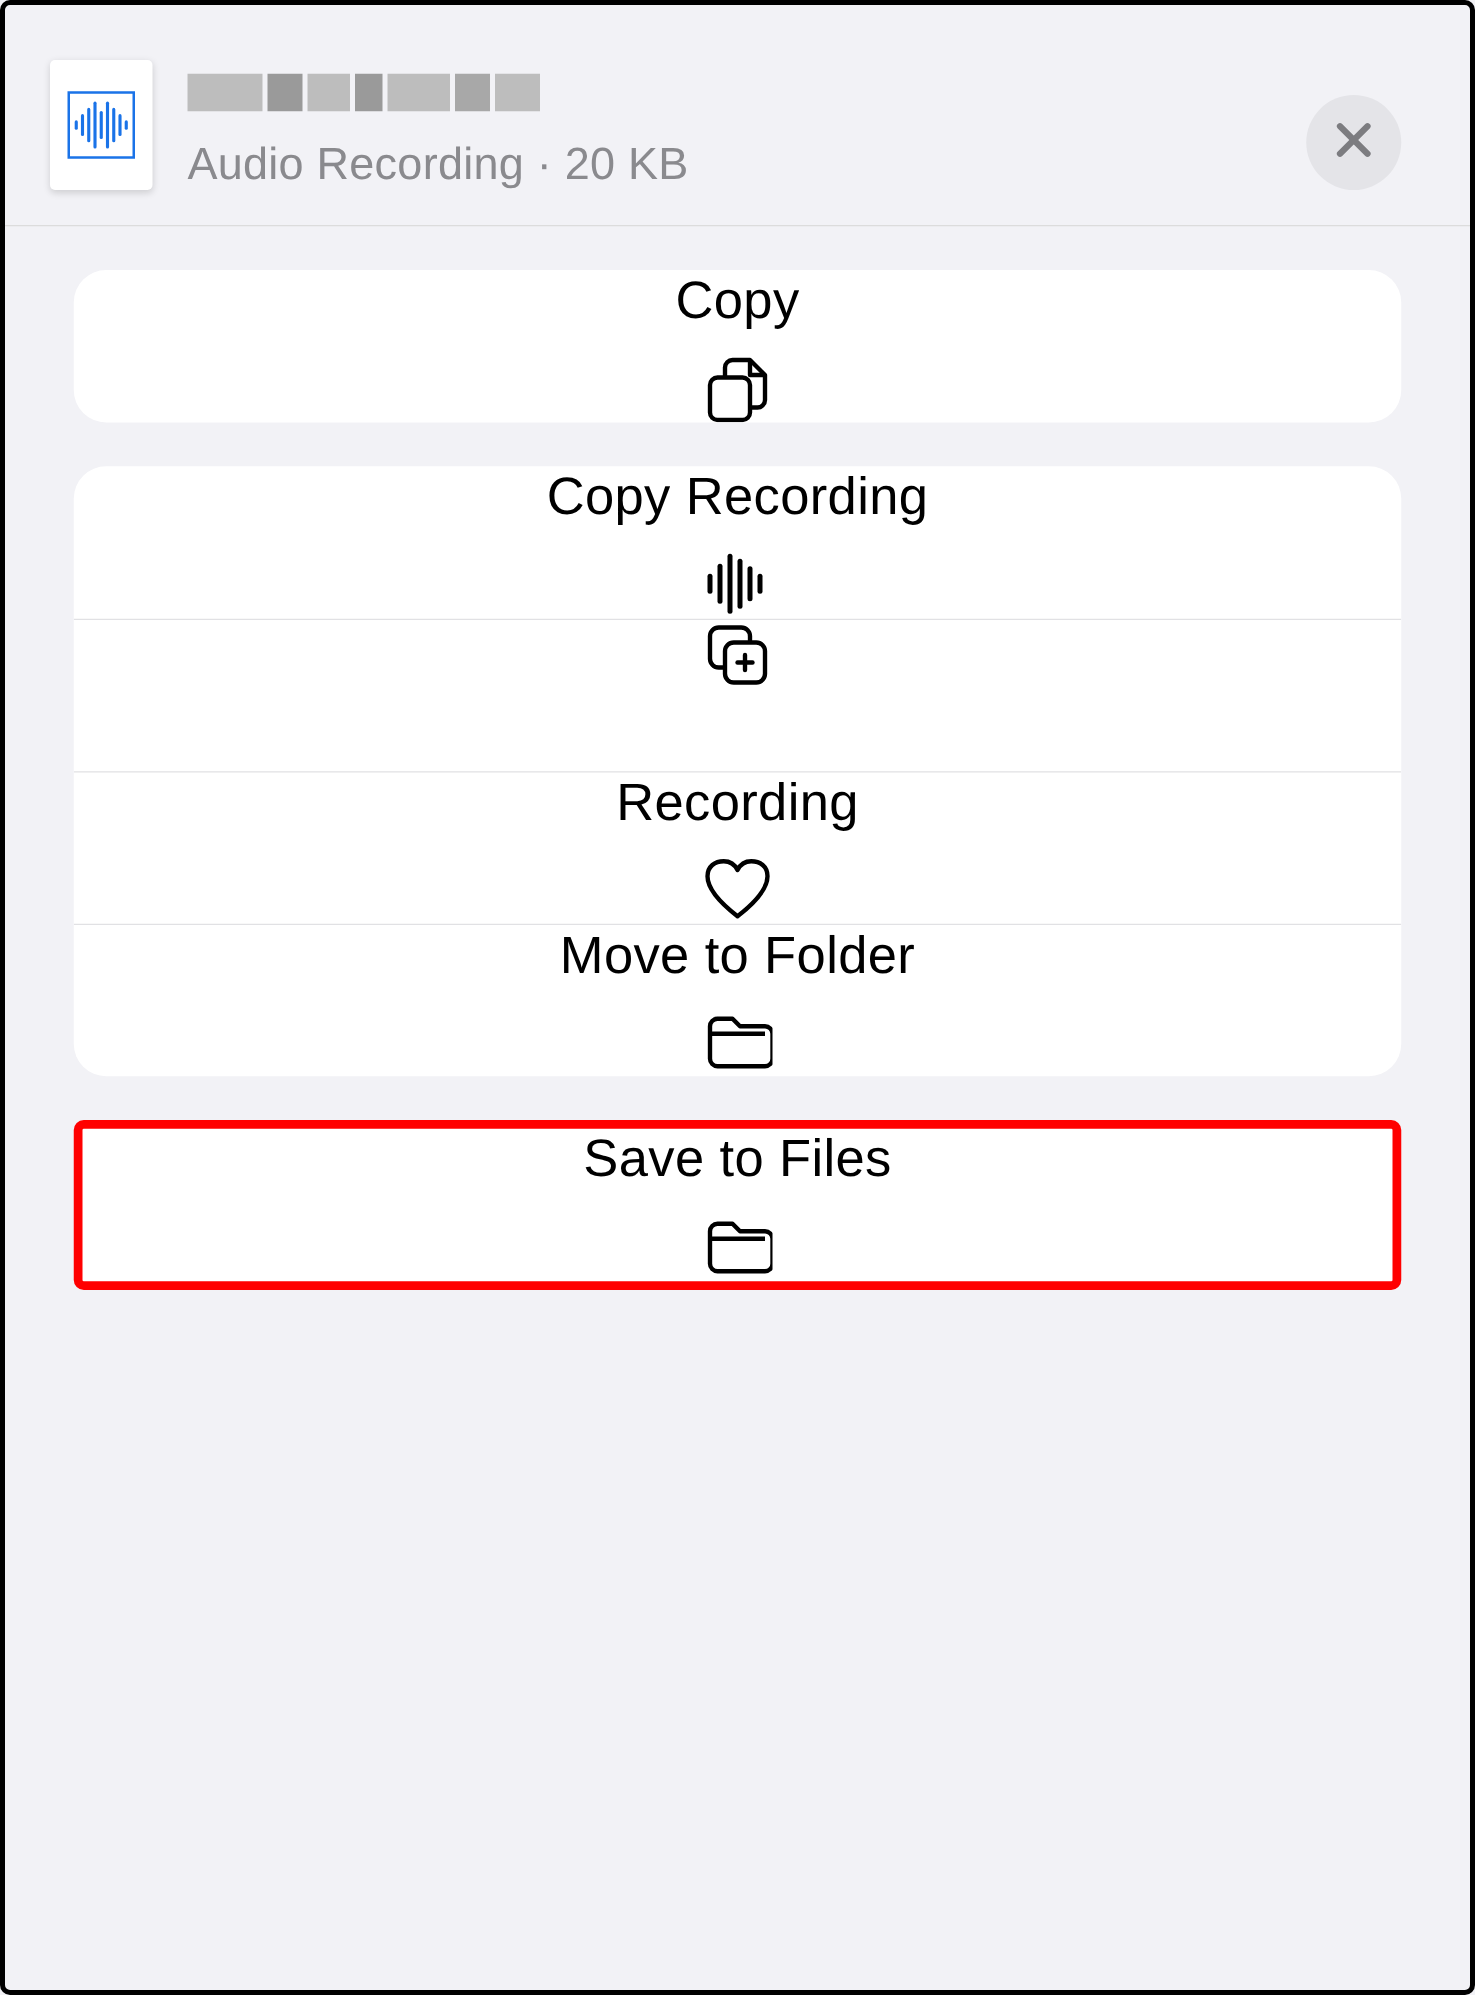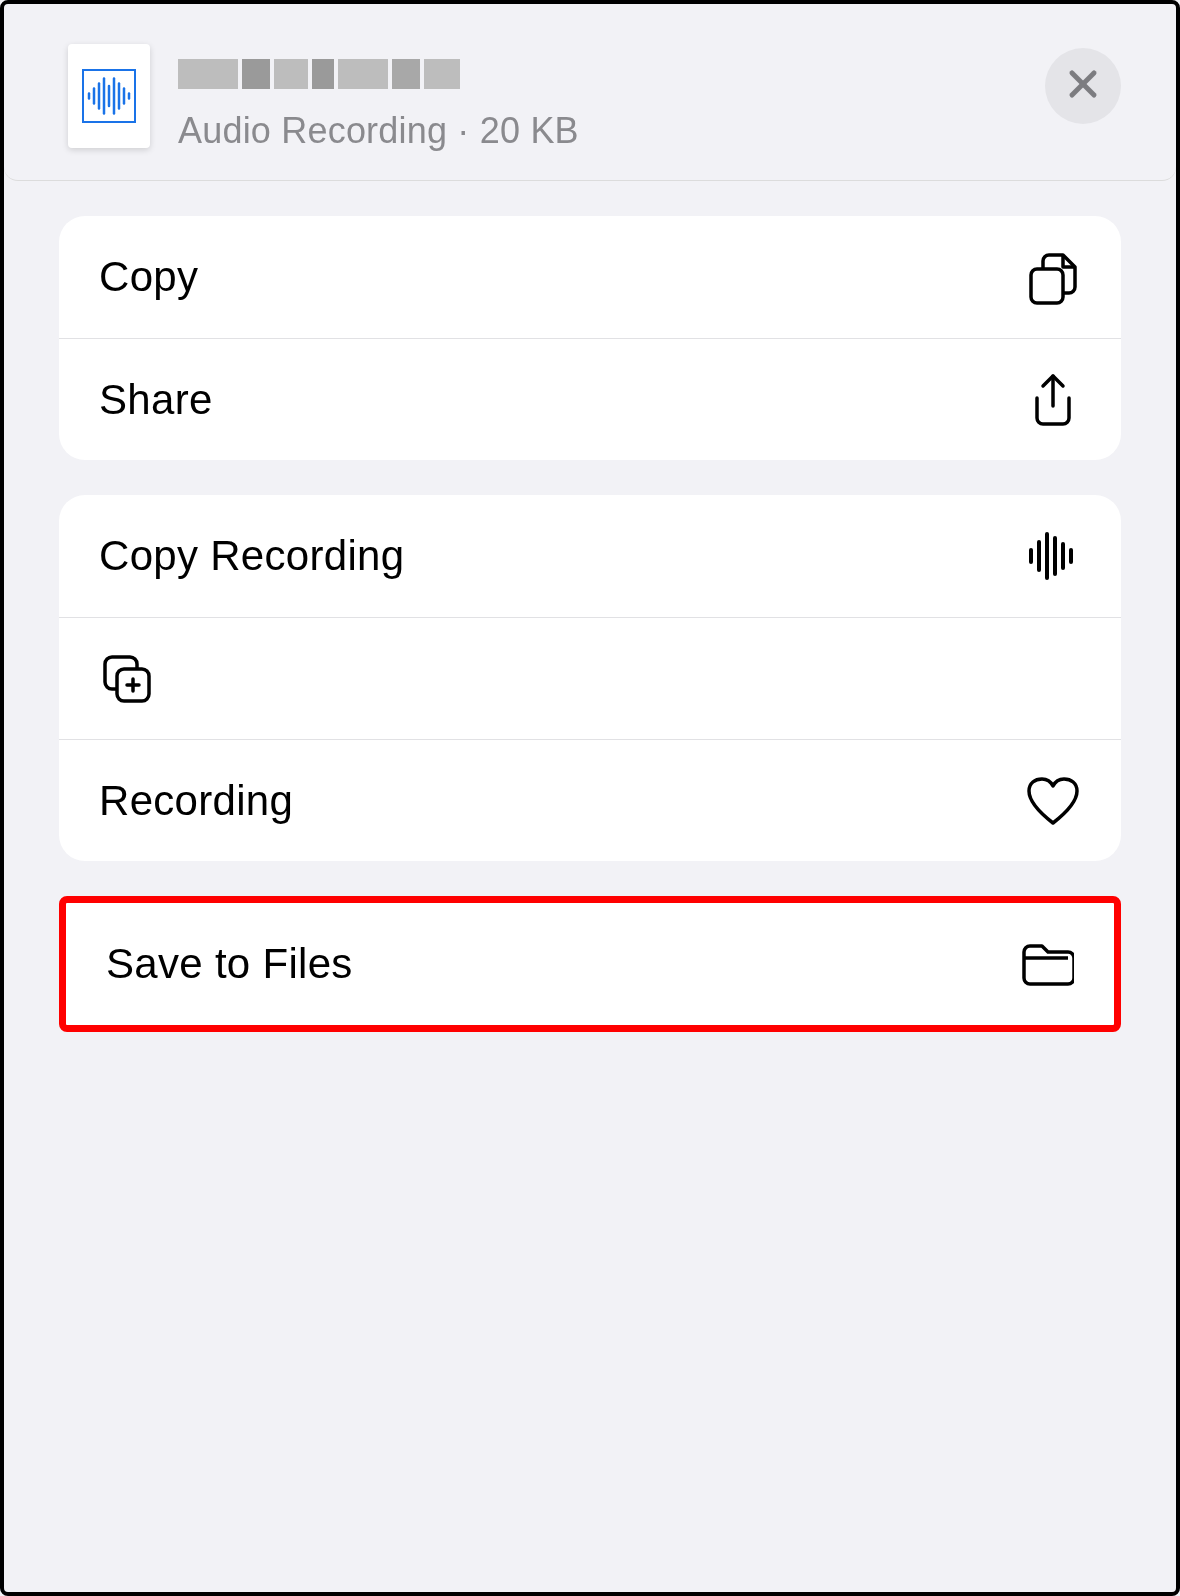--- a/index.html
+++ b/index.html
@@ -14,24 +14,23 @@
     width: 100%; height: 100%;
     border: 4px solid #000;
     border-radius: 8px;
     overflow: hidden;
     position: relative;
     background: #f2f2f6;
   }
   
   .header {
     display: flex;
-    align-items: flex-start;
-    padding: 40px 55px 28px 64px;
+    align-items: flex-end;
+    padding: 40px 55px 28px 36px;
     border-bottom: 1px solid #dcdcdc;
-    border-radius: 14px;
   }
   .file-thumb {
     width: 82px; height: 104px;
     background: #fff;
     border-radius: 4px;
     box-shadow: 0 2px 6px rgba(0,0,0,0.15);
     display: flex; align-items: center; justify-content: center;
     margin-right: 28px;
     flex-shrink: 0;
   }
@@ -71,20 +70,21 @@
   }
   .row {
     display: flex;
     align-items: center;
     justify-content: space-between;
     padding: 0 40px;
     height: 122px;
     font-size: 42px;
     font-weight: 400;
     cursor: pointer;
+    flex-direction: column;
   }
   .row + .row { border-top: 1px solid #e1e1e4; }
   .row-label { letter-spacing: 0.3px; }
   .row-icon { width: 56px; height: 56px; display:flex; align-items:center; justify-content:center; flex-shrink:0; }
   .row-icon svg { width: 56px; height: 56px; }
   .highlight {
     border: 7px solid #ff0000;
     border-radius: 8px;
   }
   .edit-actions {
@@ -147,30 +147,20 @@
       <div class="row">
         <span class="row-label">Copy</span>
         <span class="row-icon">
           <svg viewBox="0 0 56 56" fill="none" stroke="#000" stroke-width="3.5" stroke-linejoin="round">
             <path d="M12 20 h20 a6 6 0 0 1 6 6 v22 a6 6 0 0 1 -6 6 h-20 a6 6 0 0 1 -6 -6 v-22 a6 6 0 0 1 6 -6 z"></path>
             <path d="M18 20 v-8 a6 6 0 0 1 6 -6 h14 l12 12 v20 a6 6 0 0 1 -6 6 h-6"></path>
             <path d="M38 6 v12 h12"></path>
           </svg>
         </span>
       </div>
-      <div class="row">
-        <span class="row-label">Share</span>
-        <span class="row-icon">
-          <svg viewBox="0 0 56 56" fill="none" stroke="#000" stroke-width="3.5" stroke-linecap="round" stroke-linejoin="round">
-            <path d="M28 4 v30"></path>
-            <path d="M18 14 l10 -10 l10 10"></path>
-            <path d="M12 26 v20 a6 6 0 0 0 6 6 h20 a6 6 0 0 0 6 -6 v-20"></path>
-          </svg>
-        </span>
-      </div>
     </div>
 
     <div class="group">
       <div class="row">
         <span class="row-label">Copy Recording</span>
         <span class="row-icon">
           <svg viewBox="0 0 56 56" stroke="#000" stroke-width="4" stroke-linecap="round">
             <line x1="6" y1="22" x2="6" y2="34"></line>
             <line x1="14" y1="14" x2="14" y2="42"></line>
             <line x1="22" y1="6" x2="22" y2="50"></line>
@@ -191,29 +181,38 @@
         </span>
       </div>
       <div class="row">
         <span class="row-label">Recording</span>
         <span class="row-icon">
           <svg viewBox="0 0 56 56" fill="none" stroke="#000" stroke-width="3.5" stroke-linejoin="round">
             <path d="M28 50 C 10 36 4 26 4 18 C 4 10 10 6 17 6 C 22 6 26 9 28 13 C 30 9 34 6 39 6 C 46 6 52 10 52 18 C 52 26 46 36 28 50 Z"></path>
           </svg>
         </span>
       </div>
-    </div>
-
-    <div class="group highlight">
-      <div class="row">
-        <span class="row-label">Save to Files</span>
+      <div class="row">
+        <span class="row-label">Move to Folder</span>
         <span class="row-icon">
           <svg viewBox="0 0 56 56" fill="none" stroke="#000" stroke-width="3.5" stroke-linejoin="round">
             <path d="M6 16 a6 6 0 0 1 6 -6 h12 l6 6 h20 a6 6 0 0 1 6 6 v20 a6 6 0 0 1 -6 6 h-38 a6 6 0 0 1 -6 -6 z"></path>
             <line x1="6" y1="22" x2="50" y2="22"></line>
           </svg>
         </span>
       </div>
     </div>
 
+    <div class="group highlight">
+      <div class="row">
+        <span class="row-label">Save to Files</span>
+        <span class="row-icon">
+          <svg viewBox="0 0 56 56" fill="none" stroke="#000" stroke-width="3.5" stroke-linejoin="round">
+            <path d="M6 16 a6 6 0 0 1 6 -6 h12 l6 6 h20 a6 6 0 0 1 6 6 v20 a6 6 0 0 1 -6 6 h-38 a6 6 0 0 1 -6 -6 z"></path>
+            <line x1="6" y1="22" x2="50" y2="22"></line>
+          </svg>
+        </span>
+      </div>
+    </div>
+
 
   </div>
 </div>
 
 </body></html>

